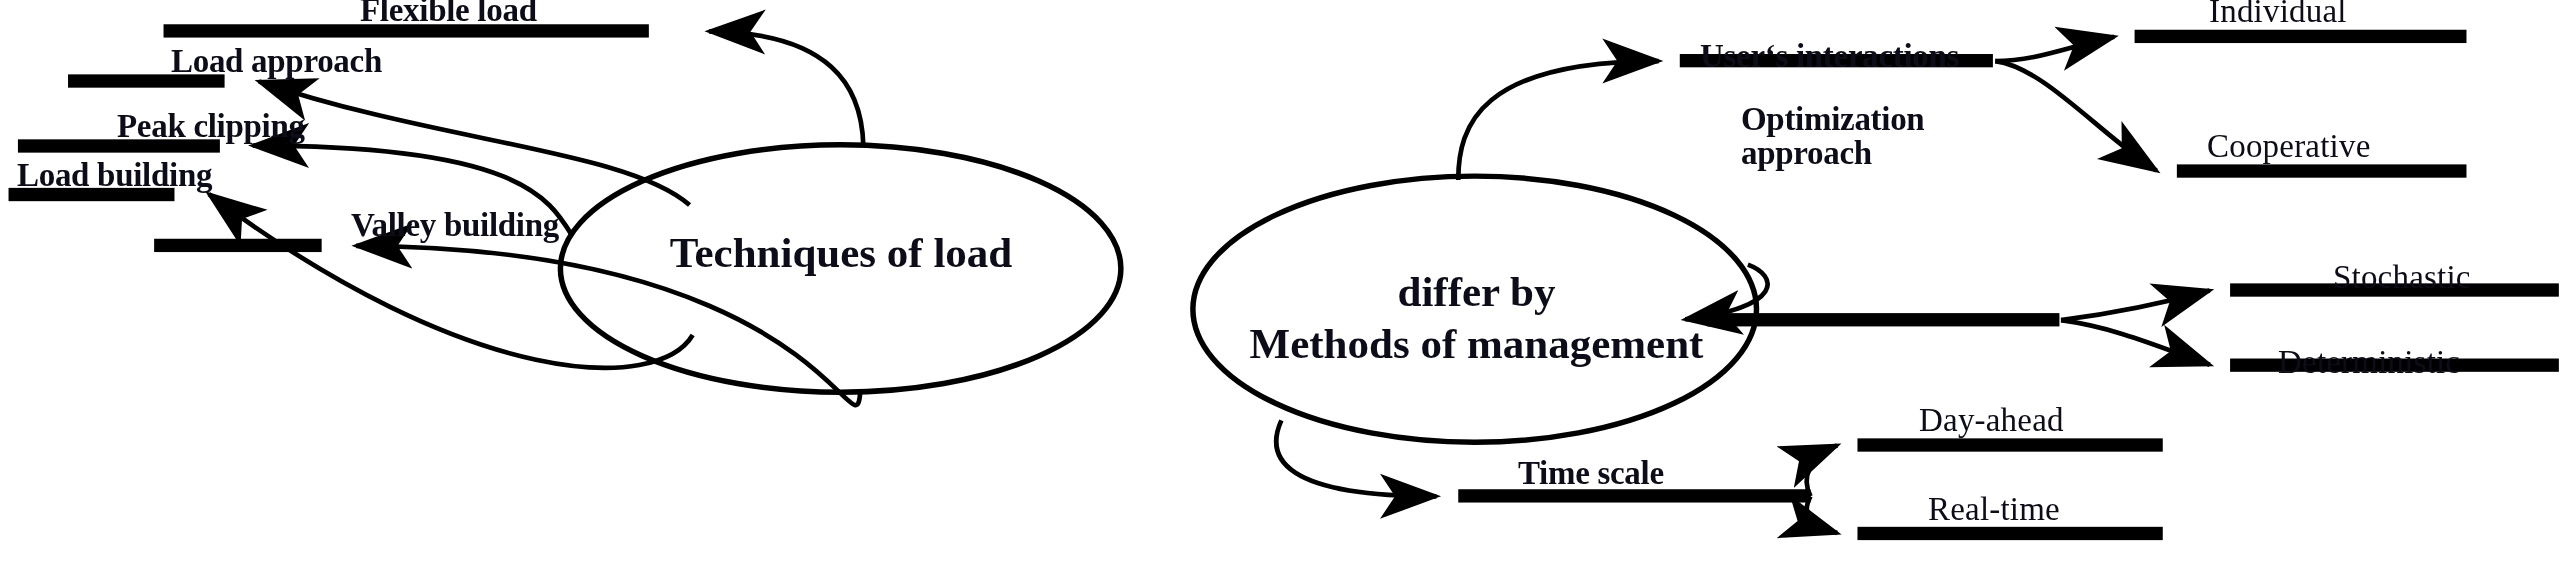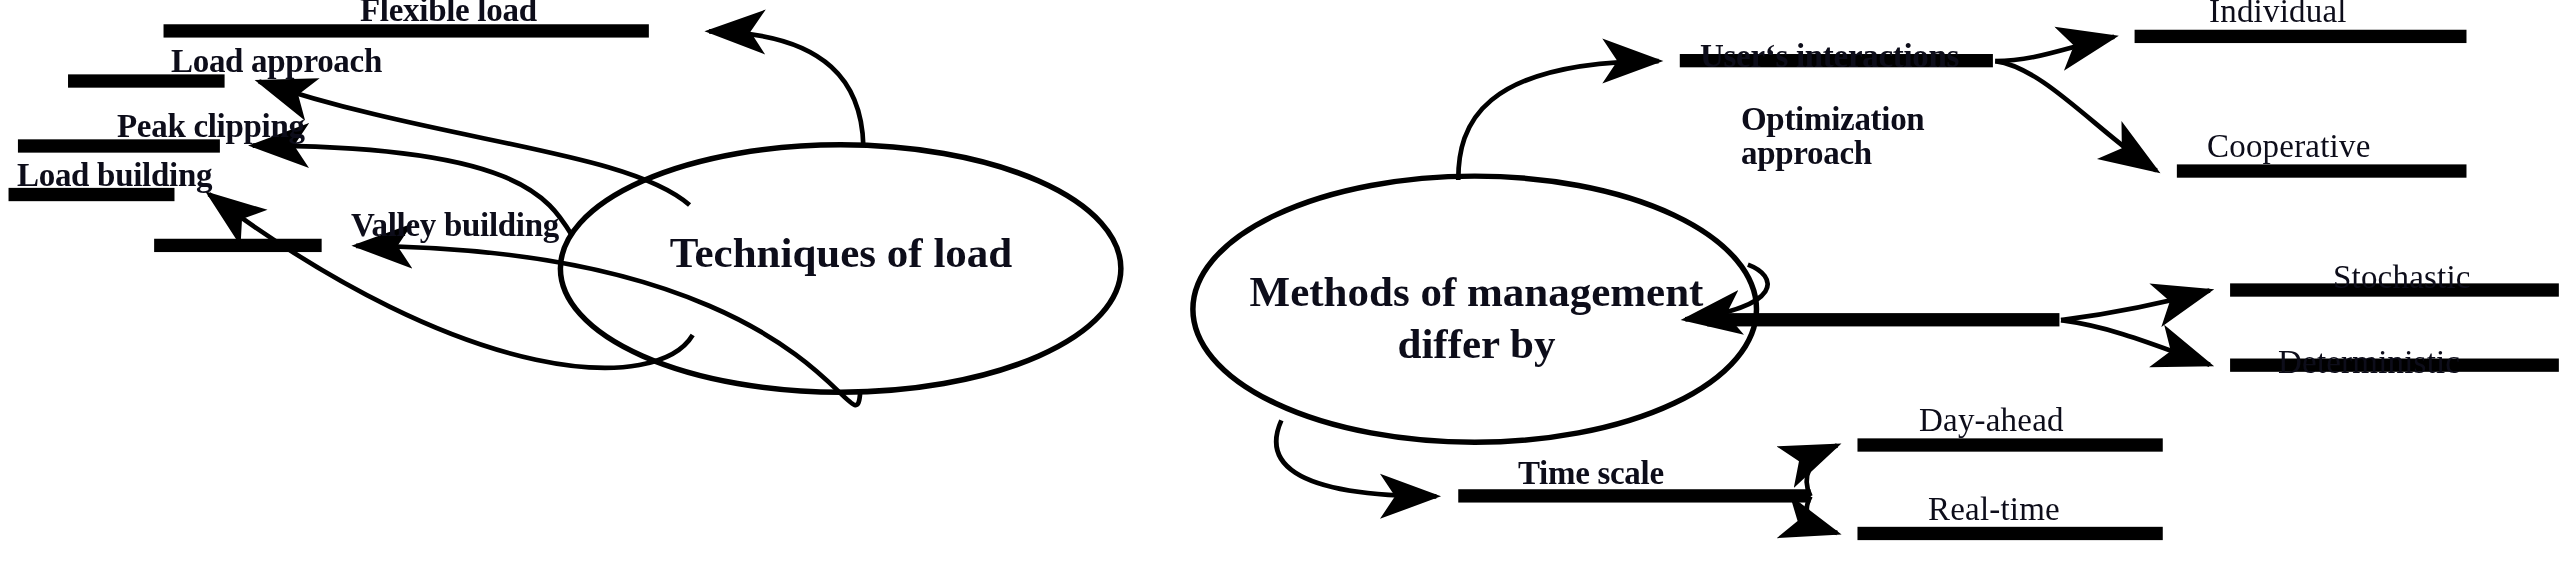--- a/index.html
+++ b/index.html
@@ -113,22 +113,22 @@
     <div>Techniques of load</div>
   </div>
 
   <div class="node-label lbl-bold" style="left:360px; top:-6.3px;">Flexible load</div>
   <div class="node-label lbl-bold" style="left:171px; top:45px;">Load approach</div>
   <div class="node-label lbl-bold" style="left:17px; top:159px;">Load building</div>
   <div class="node-label lbl-bold" style="left:117px; top:110px;">Peak clipping</div>
   <div class="node-label lbl-bold" style="left:351px; top:209px;">Valley building</div>
 
   <div class="hub-text" style="left:1226px; top:266px; width:501px;">
+    <div>differ by</div>
     <div>Methods of management</div>
-    <div>differ by</div>
   </div>
 
   <div class="node-label lbl-bold" style="left:1700px; top:14px;margin-top:26px;">User‘s interactions</div>
 
   <div class="node-label lbl-bold" style="left:1741px; top:103px; text-align:left; width:282px;">
     <div>Optimization</div>
     <div>approach</div>
   </div>
 
   <div class="node-label lbl-bold" style="left:1518px; top:457px;">Time scale</div>

